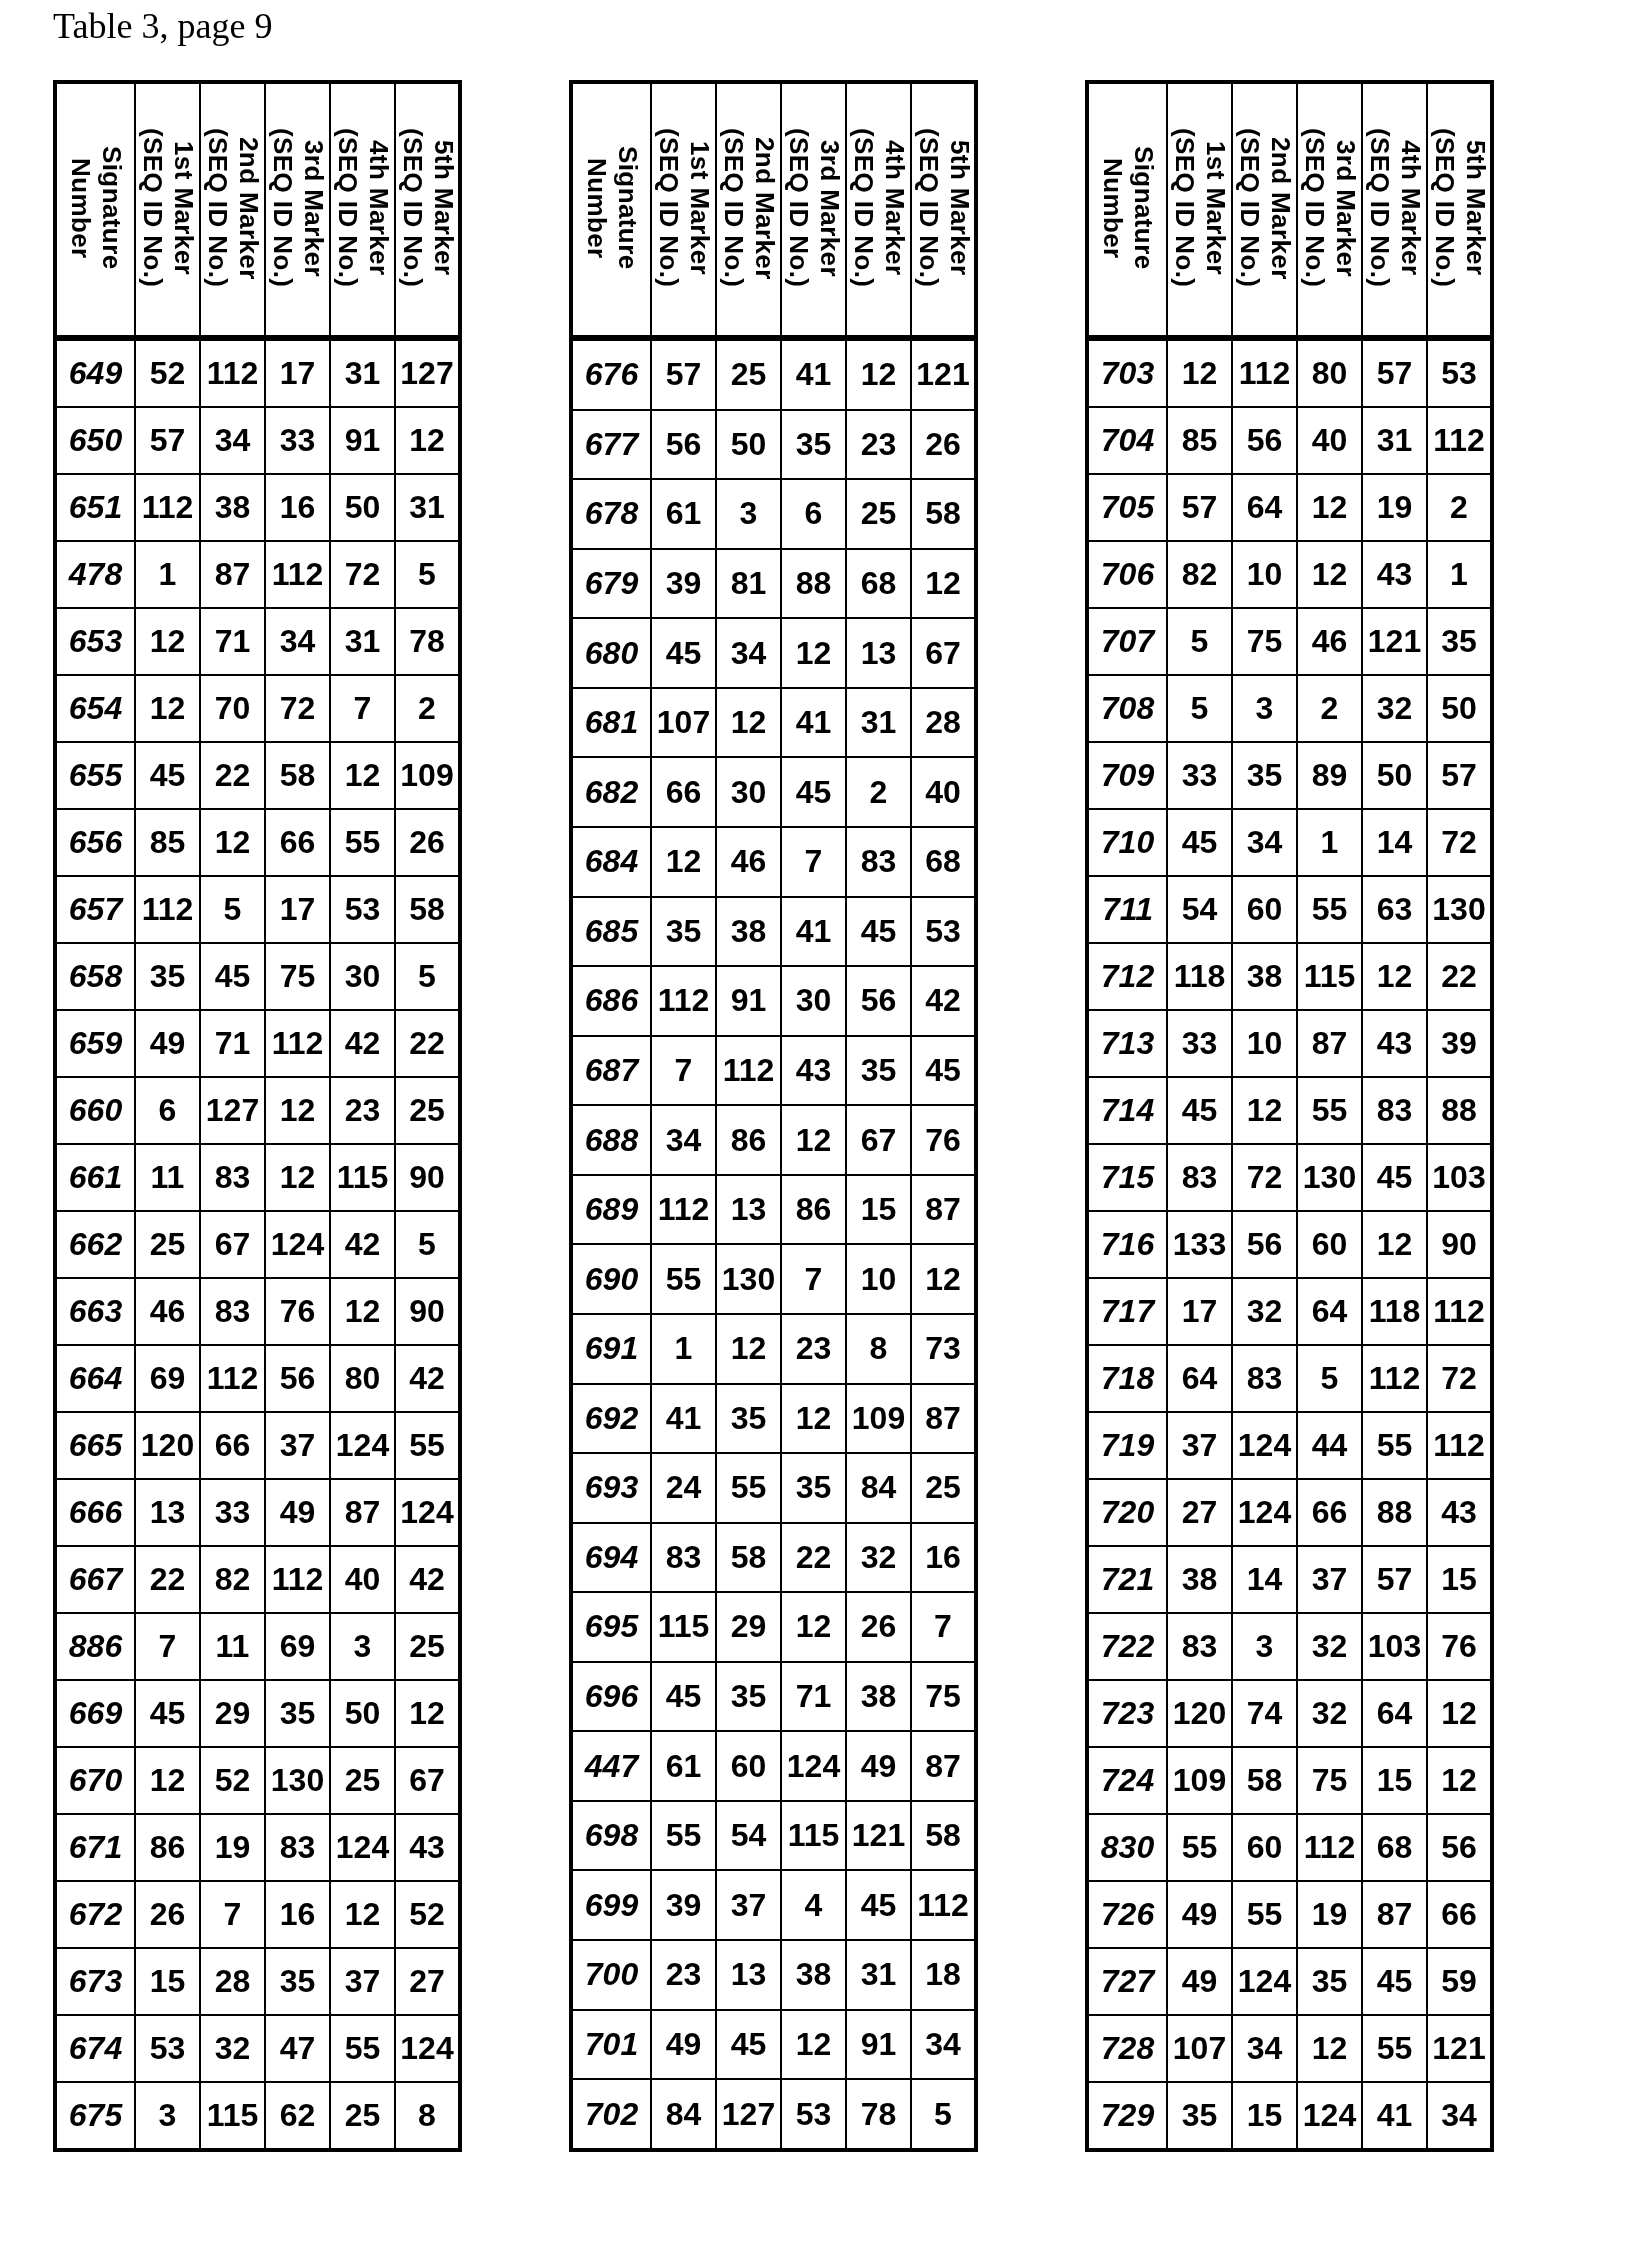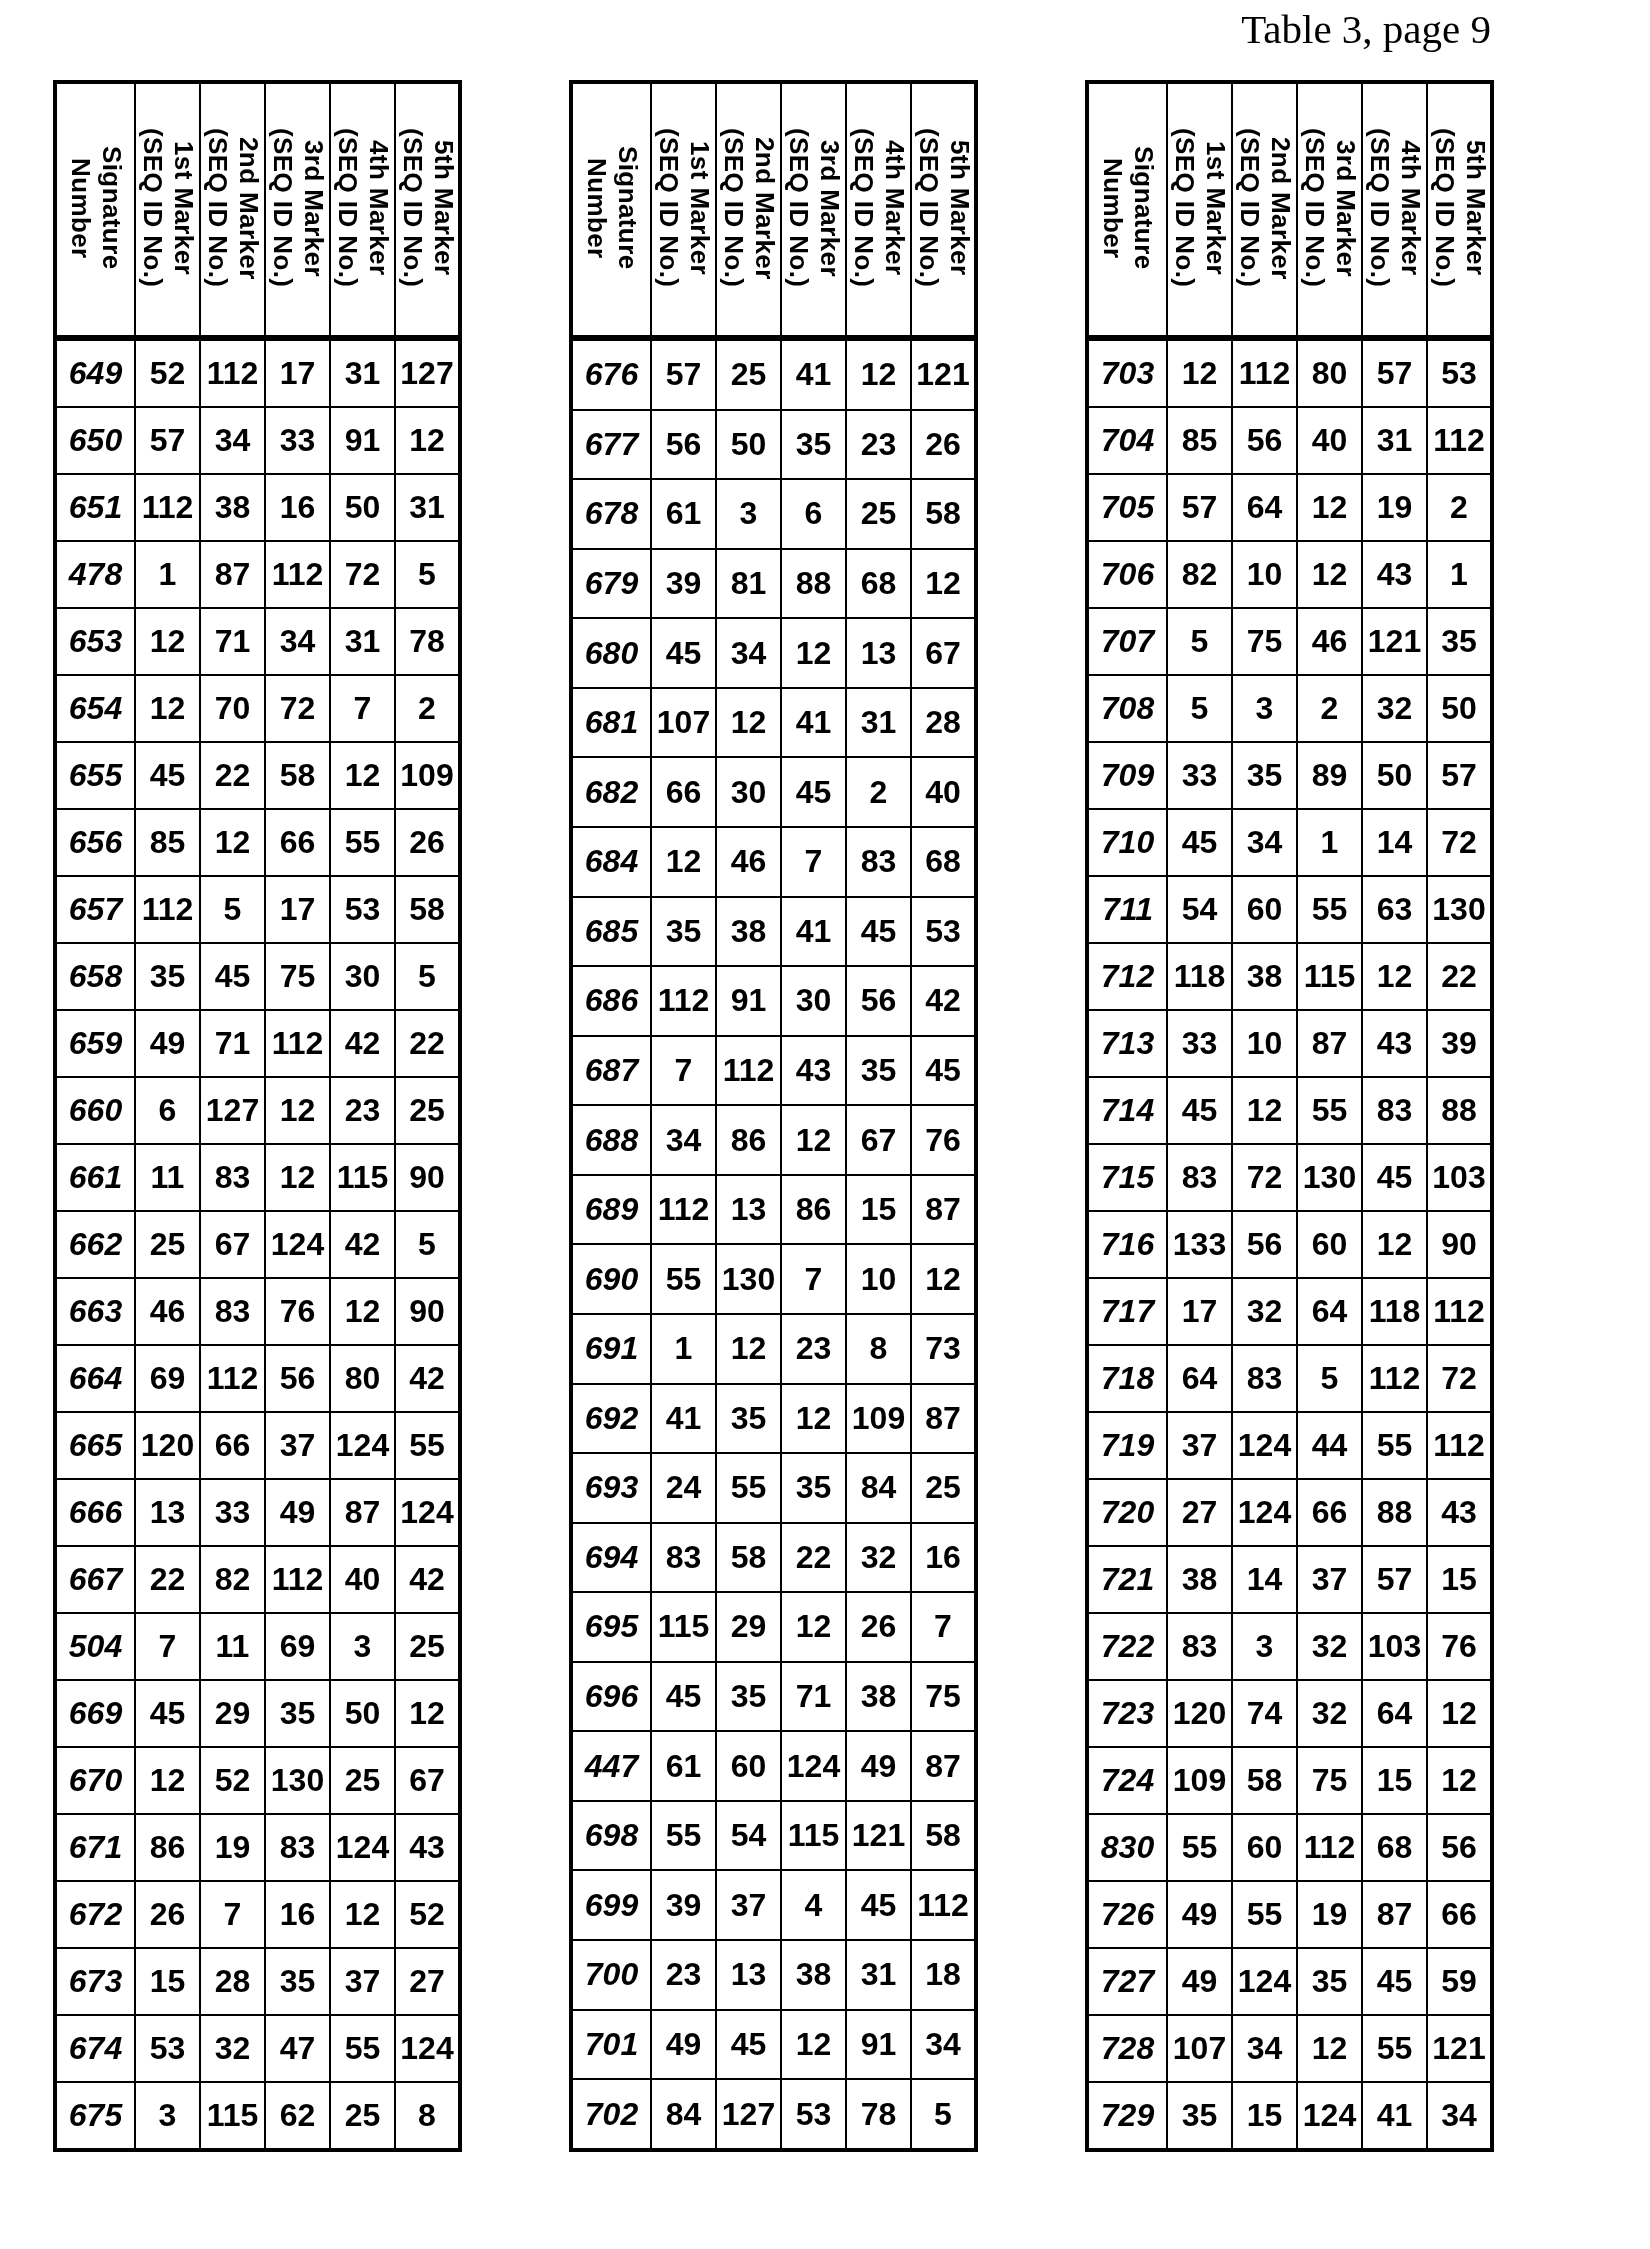--- a/index.html
+++ b/index.html
@@ -13,23 +13,23 @@
     height: 2250px;
     font-family: "Liberation Sans", sans-serif;
     color: #000;
     overflow: hidden;
   }
   .page-title {
     position: absolute;
     top: 5.1px;
     left: 53px;
     width: 1438px;
-    text-align: right;
+    text-align: left;
     font-family: "Liberation Serif", serif;
-    font-size: 41px;
+    font-size: 36px;
     font-weight: normal;
     color: #000;
     white-space: nowrap;
   }
   .tables-row {
     position: absolute;
     top: 80px;
     left: 53px;
     display: flex;
     gap: 107px;
@@ -255,21 +255,21 @@
         </tr>
         <tr>
           <td class="sig">667</td>
           <td>22</td>
           <td>82</td>
           <td>112</td>
           <td>40</td>
           <td>42</td>
         </tr>
         <tr>
-          <td class="sig">504</td>
+          <td class="sig">886</td>
           <td>7</td>
           <td>11</td>
           <td>69</td>
           <td>3</td>
           <td>25</td>
         </tr>
         <tr>
           <td class="sig">669</td>
           <td>45</td>
           <td>29</td>

